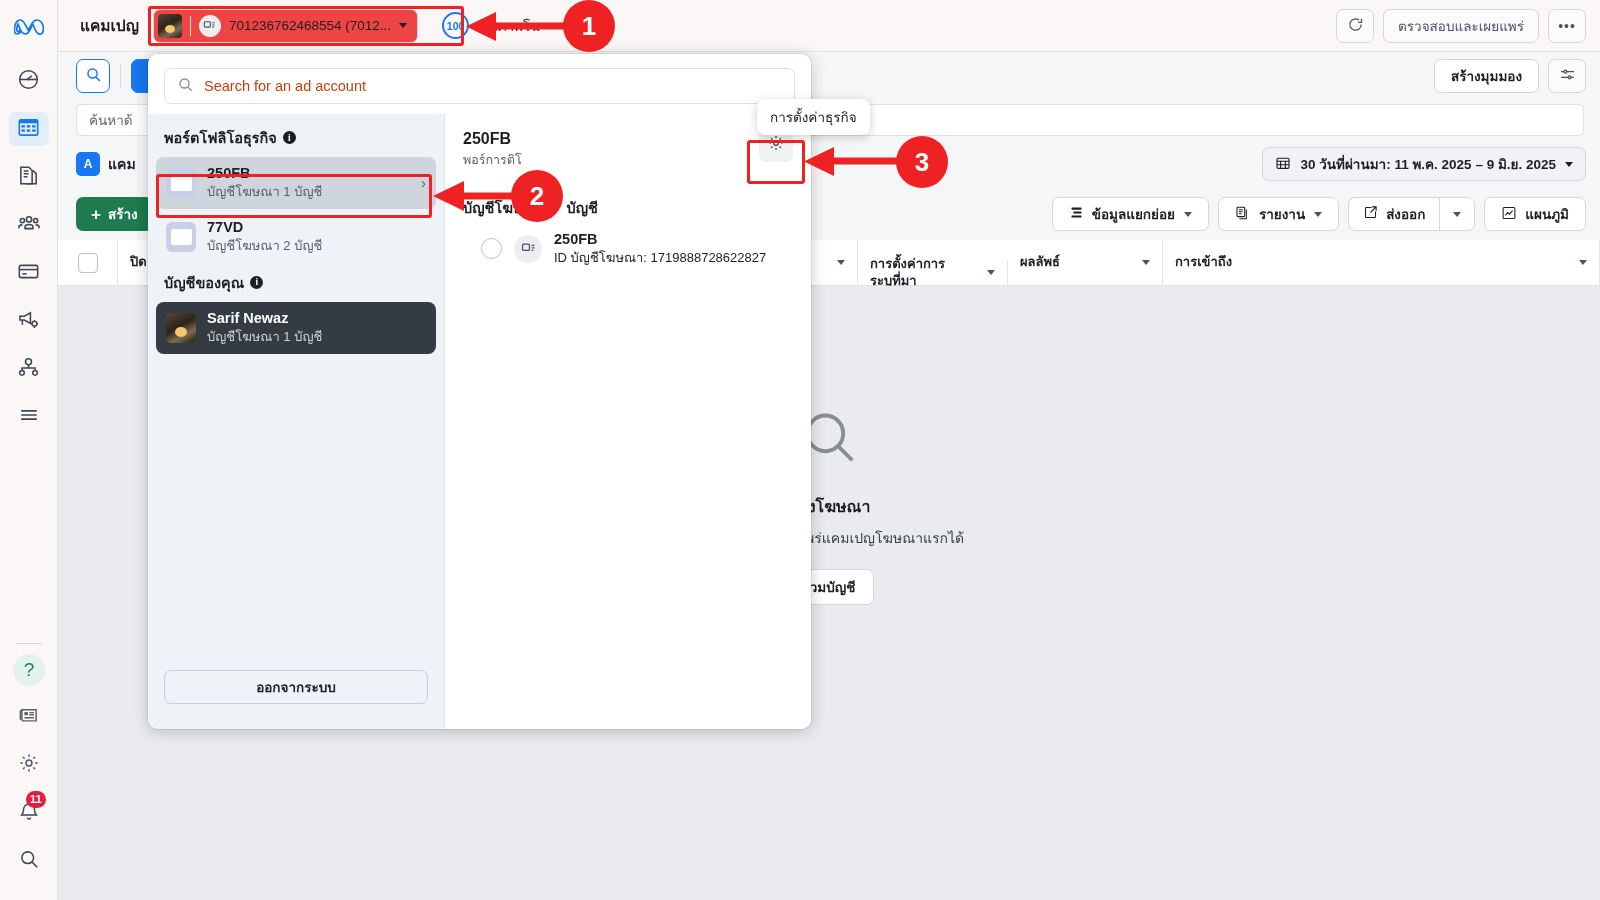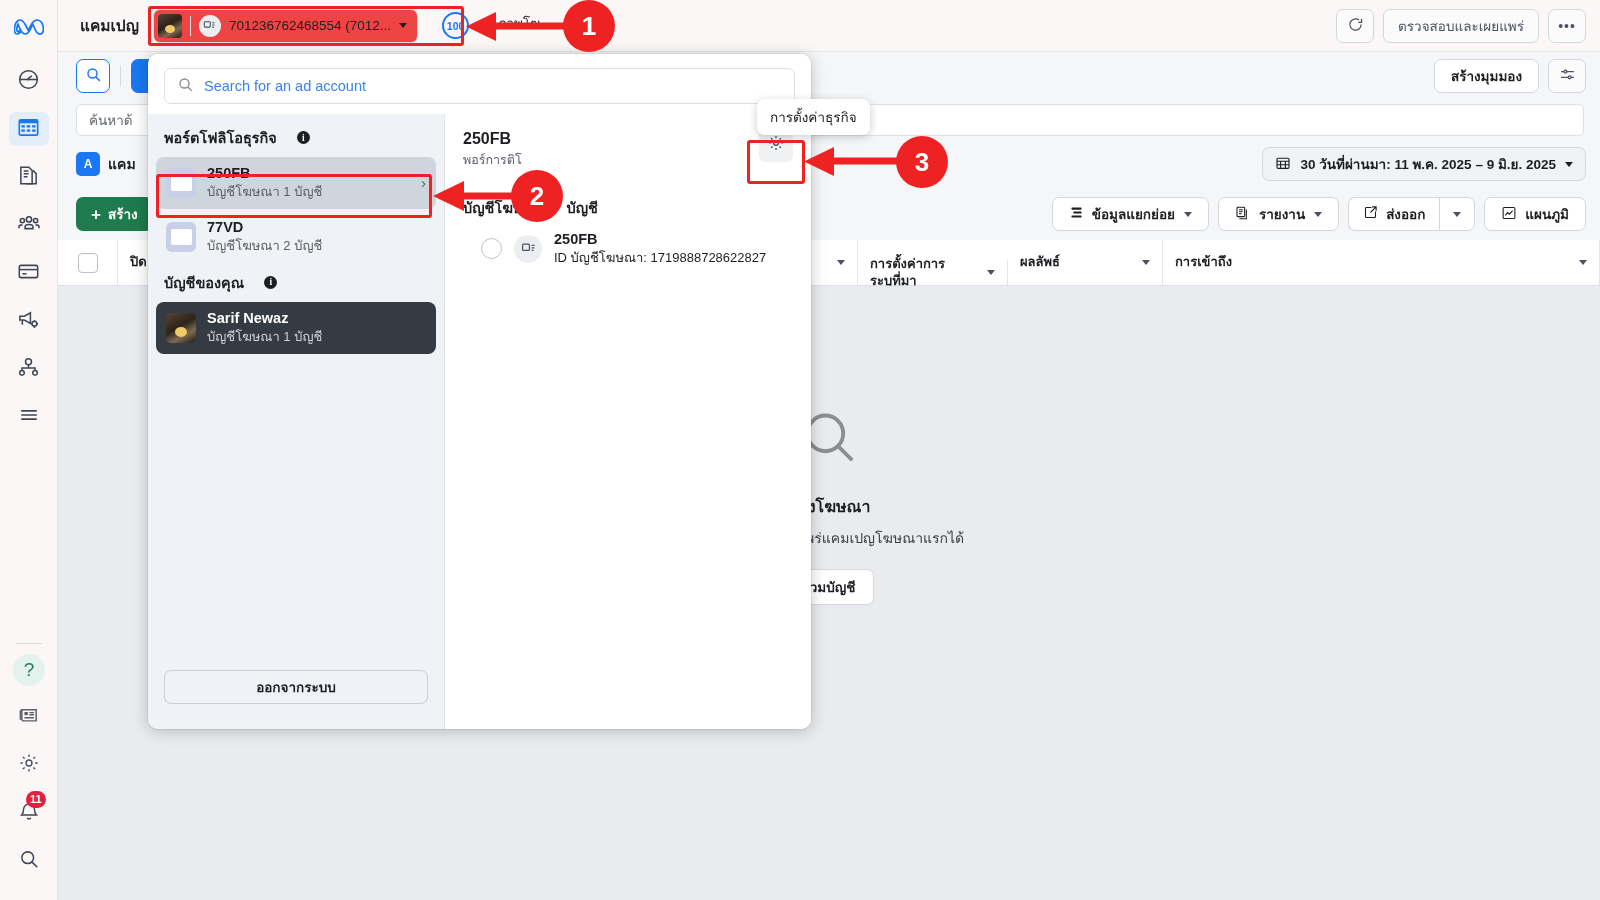--- a/index.html
+++ b/index.html
@@ -71,21 +71,21 @@
   .mini-acct-ico {
     width: 22px; height: 22px; border-radius: 50%; background: #eceef1;
     display: flex; align-items: center; justify-content: center; flex: none;
   }
   .acct-text { font-size: 13.5px; color: #1c1e21; white-space: nowrap; }
   .caret { width: 0; height: 0; border-left: 4.5px solid transparent;
     border-right: 4.5px solid transparent; border-top: 5.5px solid #1c1e21; }
   .caret.gray { border-top-color: #4b5261; }
 
   .quality-pill {
-    display: flex; gap: 7px; margin-left: 24px;
+    display: flex; align-items: center; gap: 7px; margin-left: 24px;
   }
   .q-circle {
     width: 27px; height: 27px; border-radius: 50%;
     border: 2.5px solid #1877f2; color: #1877f2;
     font-size: 10.5px; font-weight: bold;
     display: flex; align-items: center; justify-content: center;
   }
   .q-label { font-size: 13.5px; color: #1c1e21; white-space: nowrap; }
 
   .topbar-right {
@@ -216,30 +216,30 @@
   .dd {
     position: absolute; left: 148px; top: 54px; width: 663px; height: 675px;
     background: #fff; border-radius: 10px;
     box-shadow: 0 2px 16px rgba(0,0,0,.22), 0 0 0 1px rgba(0,0,0,.06);
     display: flex; flex-direction: column; overflow: hidden; z-index: 40;
   }
   .dd-search-wrap { padding: 14px 16px 10px; background: #fff; }
   .dd-search {
     height: 36px; border: 1px solid #dcdfe4; border-radius: 7px;
     display: flex; align-items: center; gap: 10px; padding: 0 12px;
-    font-size: 14.5px; color: #3b82f6;
+    font-size: 14.5px; color: #c2410c;
   }
   .dd-cols { display: flex; flex: 1; min-height: 0; }
   .dd-left {
     width: 297px; background: #eff2f7; display: flex; flex-direction: column;
     border-right: 1px solid #e0e3e8;
   }
   .dd-left-scroll { flex: 1; overflow: hidden; padding: 6px 8px 0; }
   .grp-head {
-    display: flex; align-items: center; gap: 20px;
+    display: flex; align-items: center; gap: 6px;
     font-size: 14.5px; font-weight: bold; color: #1c1e21;
     padding: 6px 8px 8px;
   }
   .info-dot {
     width: 13px; height: 13px; border-radius: 50%; background: #1c1e21; color: #fff;
     font-size: 9.5px; font-weight: bold; display: flex; align-items: center; justify-content: center;
     font-family: "Liberation Serif", serif;
   }
   .row-item {
     display: flex; align-items: center; gap: 11px;

